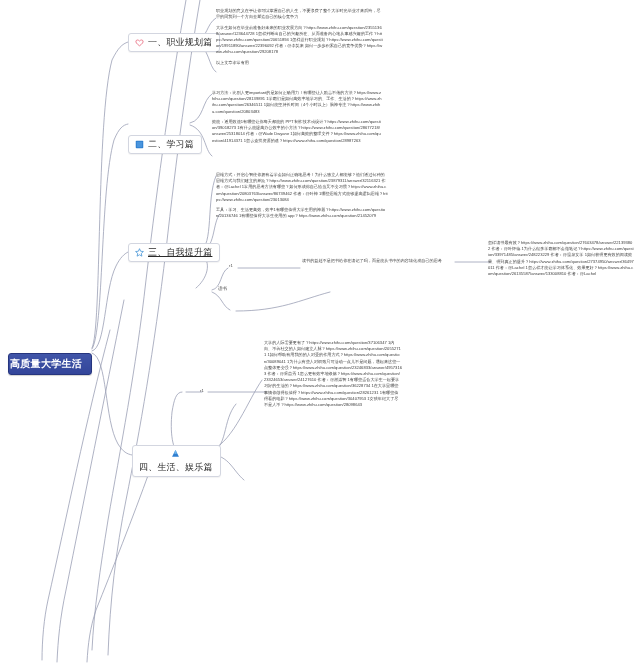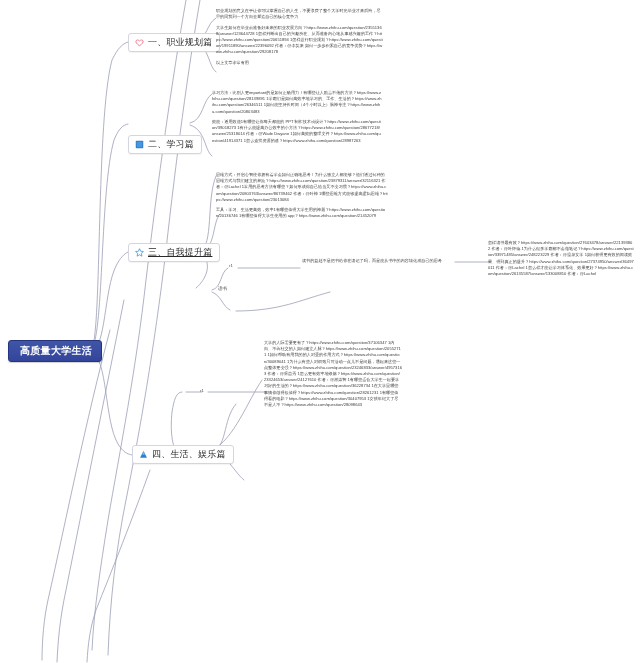--- a/index.html
+++ b/index.html
@@ -23,22 +23,22 @@
     left: 0;
     top: 0;
     width: 640px;
     height: 663px;
     pointer-events: none;
   }
   
   .root-node {
     position: absolute;
     left: 8px;
-    top: 340px;
-    padding: 4px 9px 5px 11px;
+    top: 353px;
+    padding: 4px 9px 5px 1px;
     background: #3b4ea0;
     background: linear-gradient(180deg, #4055a8 0%, #33459a 100%);
     border: 1px solid #26357e;
     border-radius: 3px;
     color: #ffffff;
     font-size: 10px;
     line-height: 11px;
     letter-spacing: 0.3px;
     white-space: nowrap;
     font-weight: bold;
@@ -182,21 +182,21 @@
   <div class="branch-node" style="left:128px; top:243px;text-decoration:underline;">
     <span class="bicon">
       <svg viewBox="0 0 12 12" width="9" height="9">
         <path d="M6 0.9 L7.5 4.3 L11.2 4.7 L8.4 7.2 L9.2 10.9
                  L6 9 L2.8 10.9 L3.6 7.2 L0.8 4.7 L4.5 4.3 Z" fill="none" stroke="#3b8fd4" stroke-width="1"></path>
       </svg>
     </span>
     <span class="blabel">三、自我提升篇</span>
   </div>
 
-  <div class="branch-node" style="left:132px; top:445px;">
+  <div class="branch-node" style="left:132px; top:445px;flex-direction:column;">
     <span class="bicon">
       <svg viewBox="0 0 12 12" width="9" height="9">
         <path d="M6 1.2 L10.6 10.4 L1.4 10.4 Z" fill="#2f7fd0"></path>
         <path d="M6 1.2 L8.2 5.6 L6 6.8 L3.8 5.6 Z" fill="#6fb4ec"></path>
       </svg>
     </span>
     <span class="blabel">四、生活、娱乐篇</span>
   </div>
 
   <div class="text-block" style="left:216px; top:8px; width:168px;">

